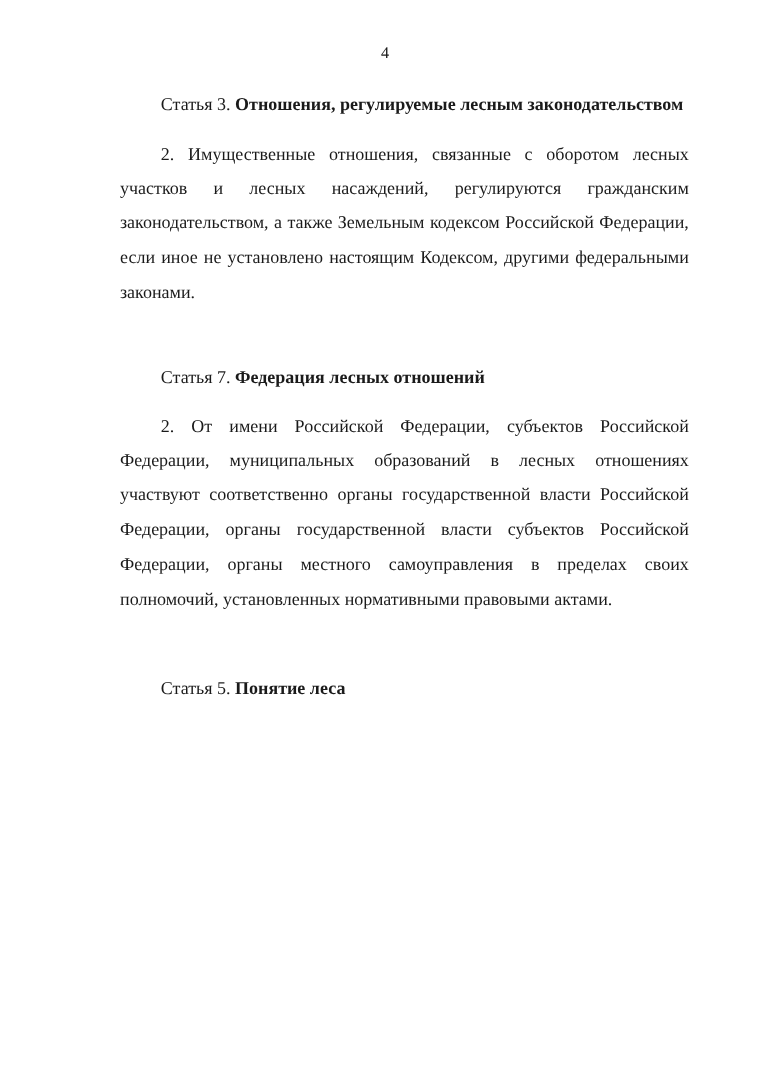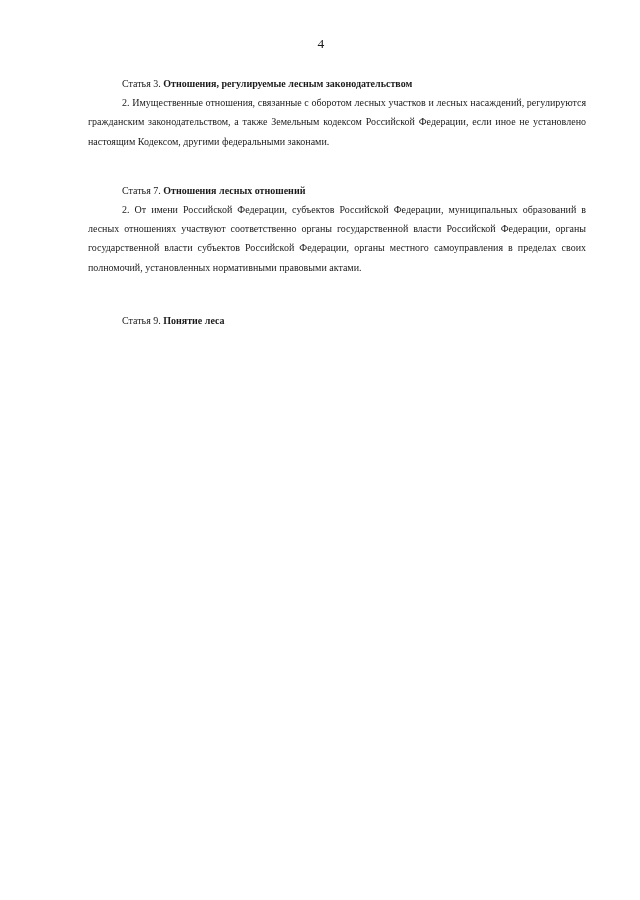--- a/index.html
+++ b/index.html
@@ -26,22 +26,22 @@
     font-size: 13.5px;
     margin: 0 0 22px 0;
     letter-spacing: 0.2px;
     
     padding-right: 38px;
   }
   .content {
     width: 498px;
   }
   p {
-    margin: 0;
-    font-size: 10px;
+    margin: 12px;
+    font-size: 15px;
     line-height: 1.92;
     text-align: justify;
     text-justify: inter-word;
     text-indent: 34px;
     -webkit-hyphens: none;
     hyphens: none;
   }
   p.heading {
     text-indent: 34px;
     margin-top: 0;
@@ -61,24 +61,24 @@
 
   <div class="content">
 
     <p class="heading"><span>Статья 3. </span><span class="bold">Отношения, регулируемые лесным законодательством</span></p>
 
 
     <p>2. Имущественные отношения, связанные с оборотом лесных участков и лесных насаждений, регулируются гражданским законодательством, а также Земельным кодексом Российской Федерации, если иное не установлено настоящим Кодексом, другими федеральными законами.</p>
 
     <div class="spacer-lg"></div>
 
-    <p class="heading"><span>Статья 7. </span><span class="bold">Отношения лесных отношений</span></p>
+    <p class="heading"><span>Статья 7. </span><span class="bold">Федерация лесных отношений</span></p>
 
 
     <p>2. От имени Российской Федерации, субъектов Российской Федерации, муниципальных образований в лесных отношениях участвуют соответственно органы государственной власти Российской Федерации, органы государственной власти субъектов Российской Федерации, органы местного самоуправления в пределах своих полномочий, установленных нормативными правовыми актами.</p>
 
     <div class="spacer-xl"></div>
 
-    <p class="heading"><span>Статья 9. </span><span class="bold">Понятие леса</span></p>
+    <p class="heading"><span>Статья 5. </span><span class="bold">Понятие леса</span></p>
 
 
   </div>
 </div>
 
 </body></html>

